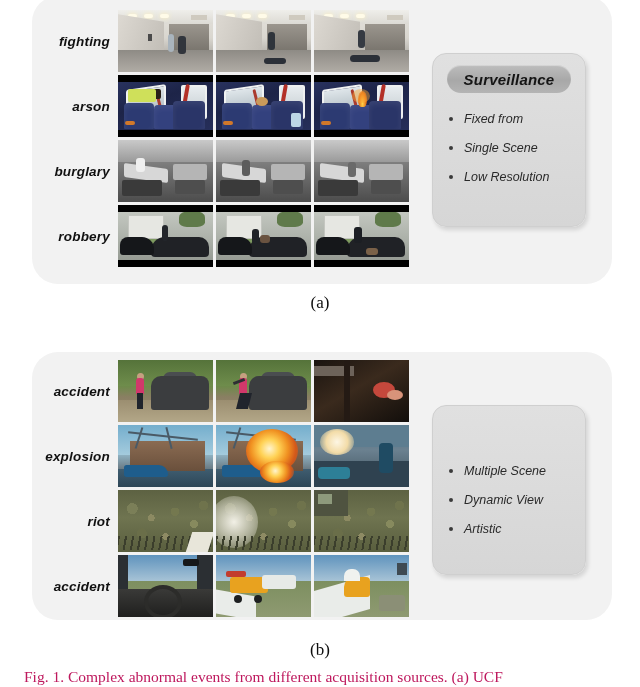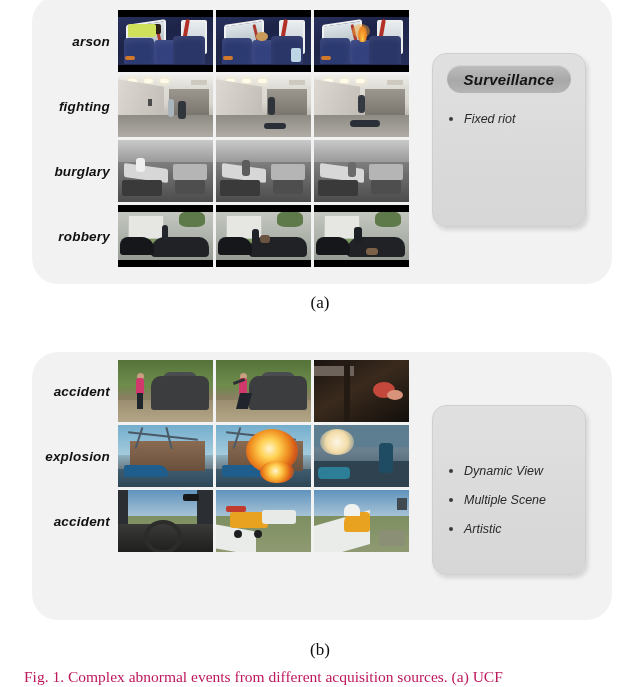--- a/index.html
+++ b/index.html
@@ -188,72 +188,20 @@
 </head>
 <body>
 
 <div class="figure">
 
   <div class="panel" id="panel-a"></div>
 
   <div class="grid" id="grid-a">
 
     <div class="grid-row">
-      <div class="row-label">arson</div>
-      <div class="thumb">
-        <div class="scene s-arson">
-            <div class="win"></div>
-            <div class="win2"></div>
-            <div class="pole"></div>
-            <div class="pole2"></div>
-          <div class="seat s1"></div>
-            <div class="seat s2"></div>
-            <div class="seat s3"></div>
-            <div class="ornge"></div>
-          <div class="rect" style="left:30px;top:14px;width:13px;height:10px;background:#2a1f18;border-radius:2px;"></div>
-          <div class="rect" style="left:10px;top:14px;width:28px;height:13px;background:#cfe05a;border-radius:2px;"></div>
-        </div>
-        <div class="lbar t"></div>
-          <div class="lbar b"></div>
-      </div>
-      <div class="thumb">
-        <div class="scene s-arson">
-            <div class="win"></div>
-            <div class="win2"></div>
-            <div class="pole"></div>
-            <div class="pole2"></div>
-          <div class="seat s1"></div>
-            <div class="seat s2"></div>
-            <div class="seat s3"></div>
-            <div class="ornge"></div>
-          <div class="blob" style="left:40px;top:22px;width:12px;height:9px;background:#c99a5a;"></div>
-          <div class="rect" style="right:10px;bottom:10px;width:10px;height:14px;background:#bcd6e6;border-radius:2px;"></div>
-        </div>
-        <div class="lbar t"></div>
-          <div class="lbar b"></div>
-      </div>
-      <div class="thumb">
-        <div class="scene s-arson">
-            <div class="win"></div>
-            <div class="win2"></div>
-            <div class="pole"></div>
-            <div class="pole2"></div>
-          <div class="seat s1"></div>
-            <div class="seat s2"></div>
-            <div class="seat s3"></div>
-            <div class="ornge"></div>
-          <div class="flame"></div>
-          <div class="blob" style="left:38px;top:14px;width:18px;height:14px;background:rgba(255,170,50,.45);"></div>
-        </div>
-        <div class="lbar t"></div>
-          <div class="lbar b"></div>
-      </div>
-    </div>
-
-    <div class="grid-row">
       <div class="row-label">fighting</div>
       <div class="thumb">
         <div class="scene s-fight">
             <div class="ceil"></div>
           <div class="light" style="left:10px;"></div>
             <div class="light" style="left:26px;"></div>
             <div class="light" style="left:42px;"></div>
           <div class="wall"></div>
             <div class="corr"></div>
             <div class="floor"></div>
@@ -287,20 +235,72 @@
             <div class="corr"></div>
             <div class="floor"></div>
             <div class="sign"></div>
           <div class="p" style="left:44px;top:20px;width:7px;height:18px;background:#353a42;"></div>
           <div class="p" style="left:36px;bottom:10px;width:30px;height:7px;background:#2b3038;border-radius:4px;"></div>
         </div>
       </div>
     </div>
 
     <div class="grid-row">
+      <div class="row-label">arson</div>
+      <div class="thumb">
+        <div class="scene s-arson">
+            <div class="win"></div>
+            <div class="win2"></div>
+            <div class="pole"></div>
+            <div class="pole2"></div>
+          <div class="seat s1"></div>
+            <div class="seat s2"></div>
+            <div class="seat s3"></div>
+            <div class="ornge"></div>
+          <div class="rect" style="left:30px;top:14px;width:13px;height:10px;background:#2a1f18;border-radius:2px;"></div>
+          <div class="rect" style="left:10px;top:14px;width:28px;height:13px;background:#cfe05a;border-radius:2px;"></div>
+        </div>
+        <div class="lbar t"></div>
+          <div class="lbar b"></div>
+      </div>
+      <div class="thumb">
+        <div class="scene s-arson">
+            <div class="win"></div>
+            <div class="win2"></div>
+            <div class="pole"></div>
+            <div class="pole2"></div>
+          <div class="seat s1"></div>
+            <div class="seat s2"></div>
+            <div class="seat s3"></div>
+            <div class="ornge"></div>
+          <div class="blob" style="left:40px;top:22px;width:12px;height:9px;background:#c99a5a;"></div>
+          <div class="rect" style="right:10px;bottom:10px;width:10px;height:14px;background:#bcd6e6;border-radius:2px;"></div>
+        </div>
+        <div class="lbar t"></div>
+          <div class="lbar b"></div>
+      </div>
+      <div class="thumb">
+        <div class="scene s-arson">
+            <div class="win"></div>
+            <div class="win2"></div>
+            <div class="pole"></div>
+            <div class="pole2"></div>
+          <div class="seat s1"></div>
+            <div class="seat s2"></div>
+            <div class="seat s3"></div>
+            <div class="ornge"></div>
+          <div class="flame"></div>
+          <div class="blob" style="left:38px;top:14px;width:18px;height:14px;background:rgba(255,170,50,.45);"></div>
+        </div>
+        <div class="lbar t"></div>
+          <div class="lbar b"></div>
+      </div>
+    </div>
+
+    <div class="grid-row">
       <div class="row-label">burglary</div>
       <div class="thumb">
         <div class="scene s-burg gray">
             <div class="wallb"></div>
           <div class="desk" style="left:6px;top:26px;width:44px;height:14px;transform:skewY(8deg);"></div>
           <div class="desk" style="right:6px;top:24px;width:34px;height:16px;background:#b5b5b5;"></div>
           <div class="dark" style="left:4px;bottom:6px;width:40px;height:16px;"></div>
           <div class="dark" style="right:8px;bottom:8px;width:30px;height:14px;background:#4e4e4e;"></div>
           <div class="rect" style="left:18px;top:18px;width:9px;height:14px;background:#efefef;border-radius:3px;"></div>
         </div>
@@ -370,21 +370,29 @@
     </div>
   </div>
 
   <div class="card" id="card-a">
     <div class="pill">
       <span>Surveillance</span>
     </div>
     <div class="feat">
       <div class="feat-row">
         <span class="dot"></span>
-        <span class="txt">Fixed riot</span>
+        <span class="txt">Fixed from</span>
+      </div>
+      <div class="feat-row">
+        <span class="dot"></span>
+        <span class="txt">Single Scene</span>
+      </div>
+      <div class="feat-row">
+        <span class="dot"></span>
+        <span class="txt">Low Resolution</span>
       </div>
     </div>
   </div>
 
   <div class="subcap" id="subcap-a">(a)</div>
 
   <div class="panel" id="panel-b"></div>
 
   <div class="grid" id="grid-b">
 
@@ -452,20 +460,45 @@
         <div class="scene" style="background:linear-gradient(180deg,#4d6c80 0%,#6b8190 40%,#3c4f5b 100%);">
           <div class="rect" style="left:0;right:0;top:0;height:22px;background:#5d7d90;"></div>
           <div class="rect" style="left:0;right:0;bottom:0;height:26px;background:#2f4250;"></div>
           <div class="blob" style="left:6px;top:4px;width:34px;height:26px;background:radial-gradient(circle,#fdf6e4 0%,#f3dca8 50%,rgba(240,215,150,0) 100%);"></div>
           <div class="rect" style="right:16px;top:18px;width:14px;height:30px;background:#1f4b63;border-radius:4px;"></div>
           <div class="rect" style="left:4px;bottom:8px;width:32px;height:12px;background:#2d7f97;border-radius:4px;"></div>
         </div>
       </div>
     </div>
 
+    <div class="grid-row">
+      <div class="row-label">riot</div>
+      <div class="thumb">
+        <div class="scene s-riot">
+            <div class="bg"></div>
+            <div class="fence"></div>
+          <div class="rect" style="right:2px;bottom:0;width:22px;height:20px;background:#e8e6da;transform:skewX(-18deg);"></div>
+        </div>
+      </div>
+      <div class="thumb">
+        <div class="scene s-riot">
+            <div class="bg"></div>
+          <div class="smoke" style="left:-6px;top:6px;width:48px;height:52px;"></div>
+          <div class="fence"></div>
+        </div>
+      </div>
+      <div class="thumb">
+        <div class="scene s-riot">
+            <div class="bg"></div>
+          <div class="rect" style="left:0;top:0;width:34px;height:26px;background:#4f5340;"></div>
+          <div class="rect" style="left:4px;top:4px;width:14px;height:10px;background:#8e9a7c;"></div>
+          <div class="fence"></div>
+        </div>
+      </div>
+    </div>
 
     <div class="grid-row">
       <div class="row-label">accident</div>
       <div class="thumb">
         <div class="scene s-acc">
             <div class="skya"></div>
             <div class="grnd"></div>
           <div class="rect" style="left:0;top:0;width:10px;height:62px;background:#2b2f33;"></div>
           <div class="rect" style="right:0;top:0;width:16px;height:62px;background:#2b2f33;"></div>
           <div class="rect" style="right:14px;top:4px;width:16px;height:7px;background:#16181a;border-radius:2px;"></div>
@@ -496,25 +529,25 @@
           <div class="rect" style="right:2px;top:8px;width:10px;height:12px;background:#3f4a52;"></div>
         </div>
       </div>
     </div>
   </div>
 
   <div class="card" id="card-b">
     <div class="feat">
       <div class="feat-row">
         <span class="dot"></span>
-        <span class="txt">Dynamic View</span>
+        <span class="txt">Multiple Scene</span>
       </div>
       <div class="feat-row">
         <span class="dot"></span>
-        <span class="txt">Multiple Scene</span>
+        <span class="txt">Dynamic View</span>
       </div>
       <div class="feat-row">
         <span class="dot"></span>
         <span class="txt">Artistic</span>
       </div>
     </div>
   </div>
 
   <div class="subcap" id="subcap-b">(b)</div>
 

